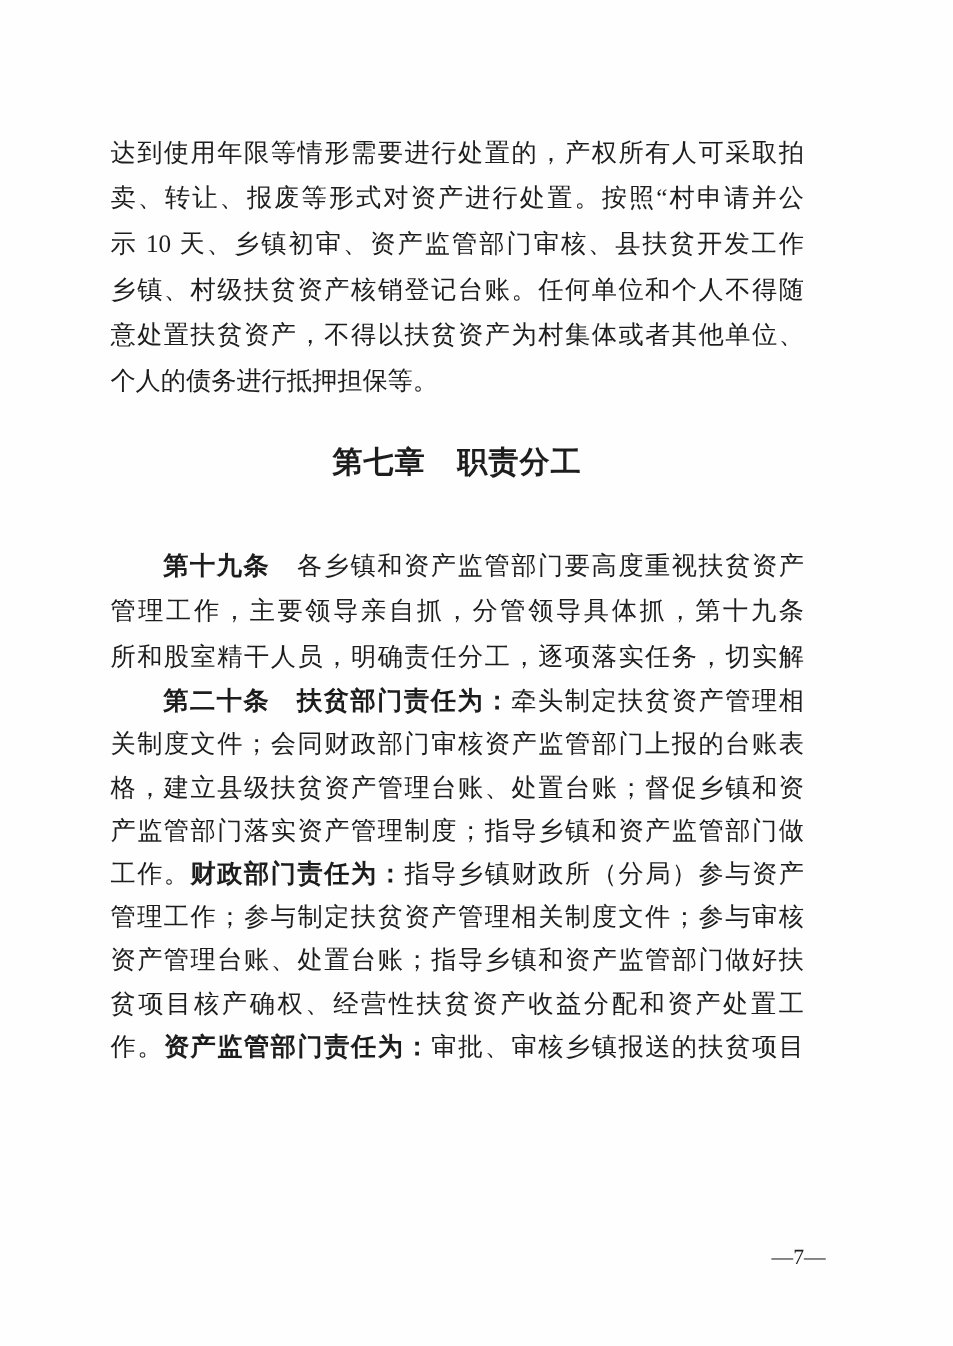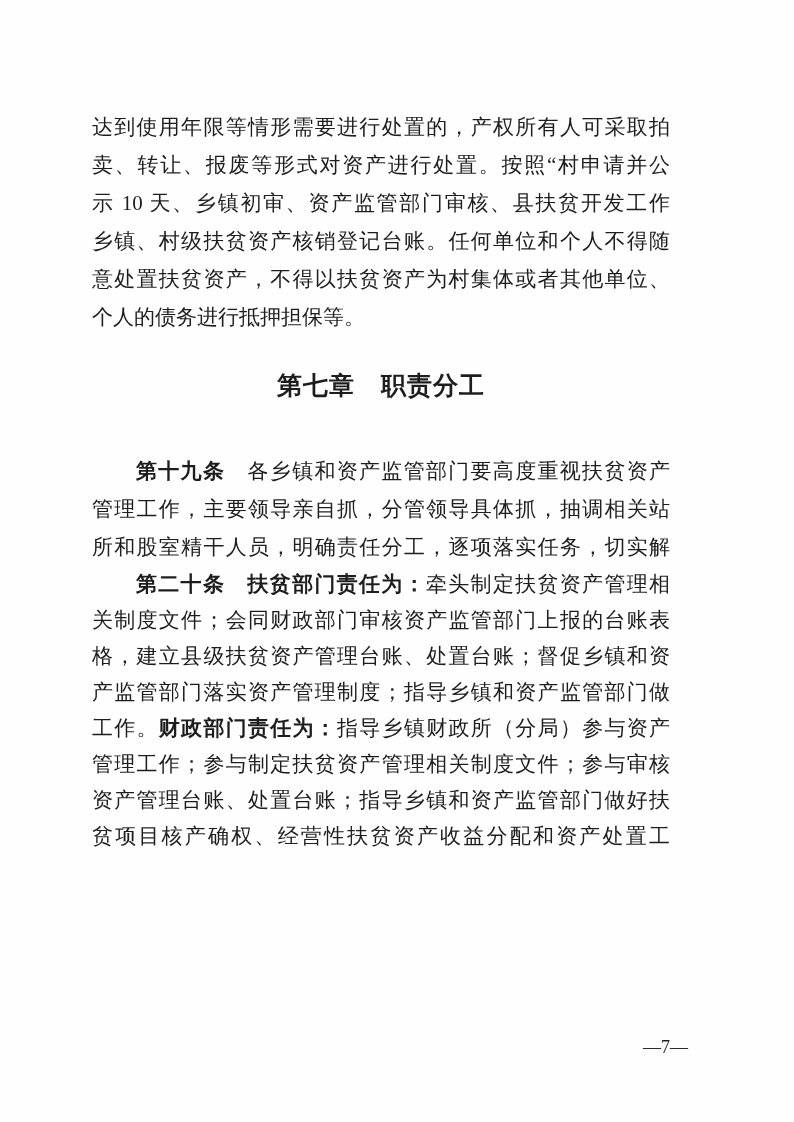--- a/index.html
+++ b/index.html
@@ -76,28 +76,29 @@
         <div class="line"><span class="seg">达到使用年限等情形需要进行处置的，产权所有人可采取拍</span></div>
         <div class="line"><span class="seg">卖、转让、报废等形式对资产进行处置。按照“村申请并公</span></div>
         <div class="line"><span class="seg">示 10 天、乡镇初审、资产监管部门审核、县扶贫开发工作</span></div>
         <div class="line"><span class="seg">乡镇、村级扶贫资产核销登记台账。任何单位和个人不得随</span></div>
         <div class="line"><span class="seg">意处置扶贫资产，不得以扶贫资产为村集体或者其他单位、</span></div>
         <div class="line para-end"><span class="seg">个人的债务进行抵押担保等。</span></div>
       </div>
       <div class="heading block-1">第七章　职责分工</div>
       <div class="para block-2">
         <div class="line indent"><span class="seg bold">第十九条</span><span class="seg">　各乡镇和资产监管部门要高度重视扶贫资产</span></div>
-        <div class="line"><span class="seg">管理工作，主要领导亲自抓，分管领导具体抓，抽调相关站</span></div>
+        <div class="line"><span class="seg">管理工作，主要领导亲自抓，分管领导具体抓，第十九条</span></div>
         <div class="line"><span class="seg">所和股室精干人员，明确责任分工，逐项落实任务，切实解</span></div>
       </div>
       <div class="para block-3">
         <div class="line indent"><span class="seg bold">第二十条　扶贫部门责任为：</span><span class="seg">牵头制定扶贫资产管理相</span></div>
         <div class="line"><span class="seg">关制度文件；会同财政部门审核资产监管部门上报的台账表</span></div>
         <div class="line"><span class="seg">格，建立县级扶贫资产管理台账、处置台账；督促乡镇和资</span></div>
         <div class="line"><span class="seg">产监管部门落实资产管理制度；指导乡镇和资产监管部门做</span></div>
         <div class="line"><span class="seg">工作。</span><span class="seg bold">财政部门责任为：</span><span class="seg">指导乡镇财政所（分局）参与资产</span></div>
         <div class="line"><span class="seg">管理工作；参与制定扶贫资产管理相关制度文件；参与审核</span></div>
         <div class="line"><span class="seg">资产管理台账、处置台账；指导乡镇和资产监管部门做好扶</span></div>
         <div class="line"><span class="seg">贫项目核产确权、经营性扶贫资产收益分配和资产处置工</span></div>
+        <div class="line"><span class="seg">作。</span><span class="seg bold">资产监管部门责任为：</span><span class="seg">审批、审核乡镇报送的扶贫项目</span></div>
       </div>
     </div>
   <div class="page-number">—7—</div>
 </div>
 
 </body></html>

